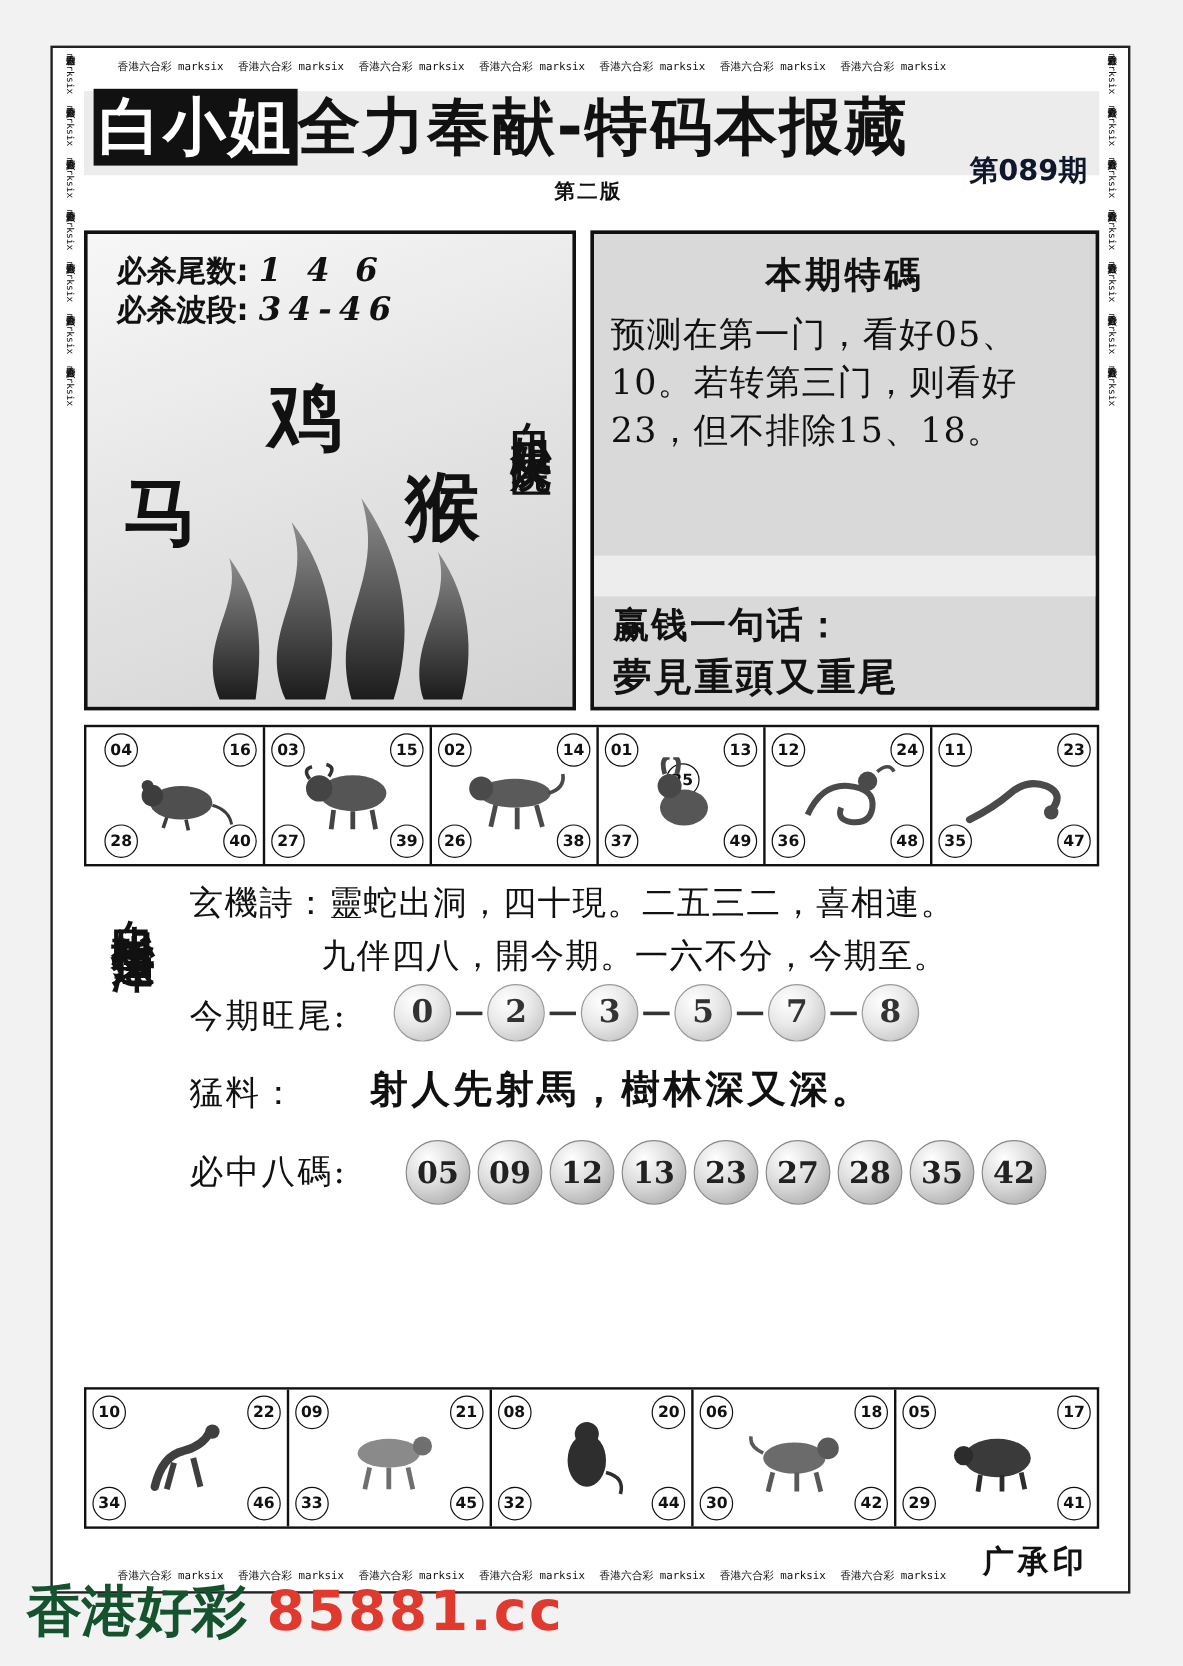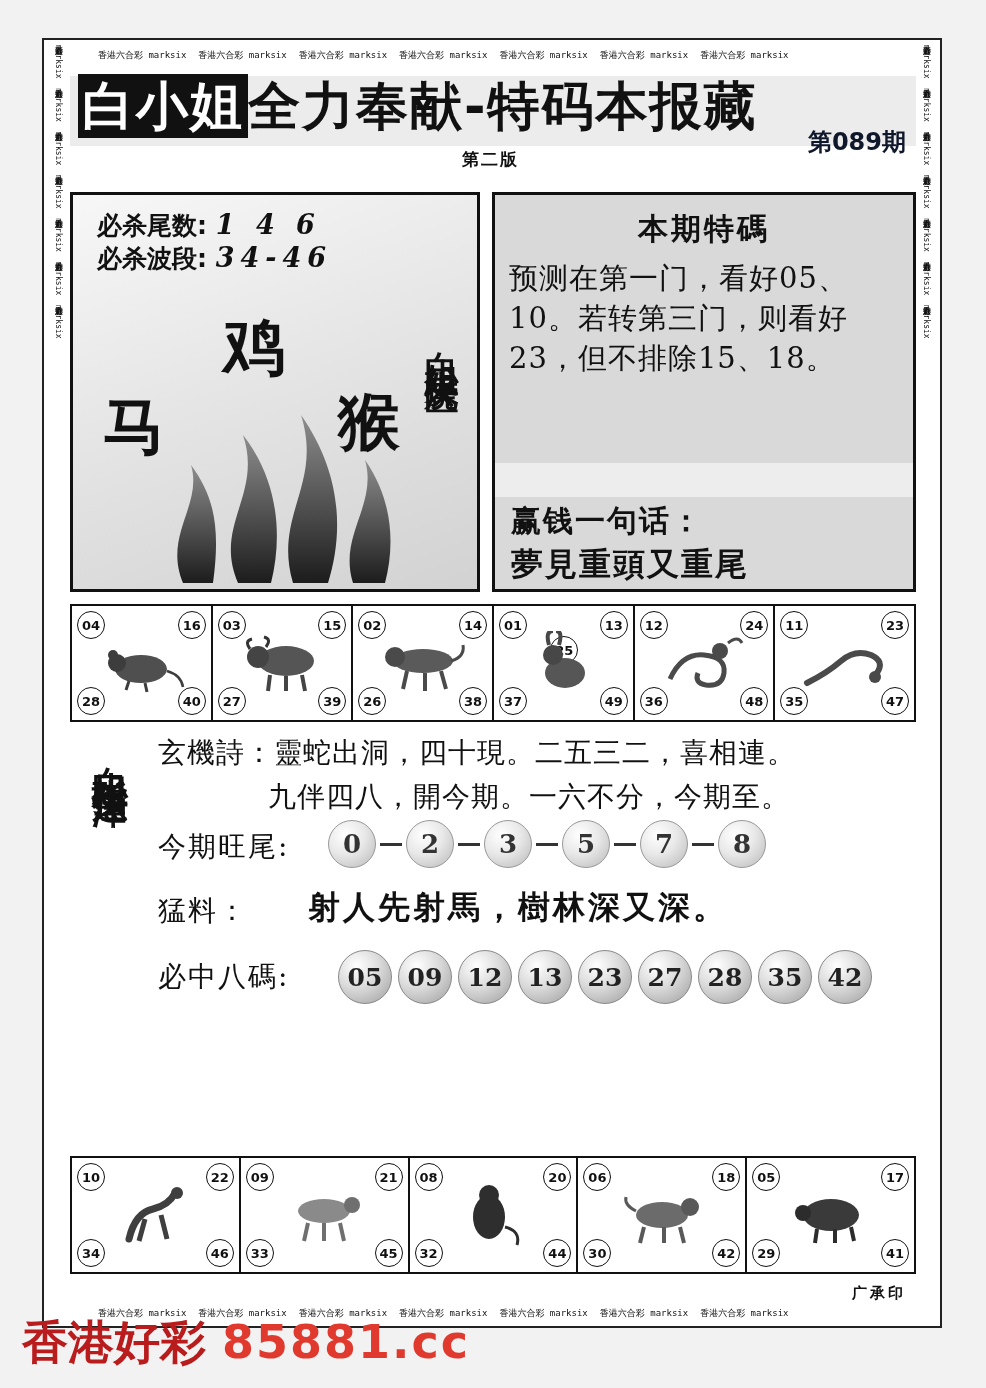--- a/index.html
+++ b/index.html
@@ -143,21 +143,21 @@
     font-size:32px;font-weight:bold;color:#111;letter-spacing:2px;
     font-family:"DejaVu Serif","Liberation Serif",serif;
   }
 
   
   .strip{
     position:absolute;left:0;width:846px;height:118px;
     border:2px solid #111;box-sizing:border-box;background:#fff;
     display:flex;
   }
-  .strip.top{top:536px;}
+  .strip.top{top:536px;padding-left:10px;}
   .strip.bottom{top:1088px;}
   .cell{
     flex:1;border-right:2px solid #111;position:relative;box-sizing:border-box;
     overflow:hidden;
   }
   .cell:last-child{border-right:none;}
   .num{
     position:absolute;width:26px;height:26px;border:1.5px solid #111;border-radius:50%;
     font-size:13px;font-weight:bold;color:#111;
     display:flex;align-items:center;justify-content:center;
@@ -224,30 +224,30 @@
     width:52px;height:52px;border-radius:50%;
     background:radial-gradient(circle at 34% 28%,#ffffff 0%,#dadada 45%,#9e9e9e 100%);
     border:1px solid #888;
     display:flex;align-items:center;justify-content:center;
     font-size:25px;color:#222;font-weight:bold;
     font-family:"DejaVu Serif","Liberation Serif",serif;
   }
 
   .seal{
     position:absolute;right:10px;top:1216px;
-    font-size:15px;font-weight:bold;color:#111;letter-spacing:3px;
+    font-size:26px;font-weight:bold;color:#111;letter-spacing:3px;
   }
 
   
   .footer-brand{
     position:absolute;left:22px;bottom:14px;
     font-size:46px;font-weight:bold;
     font-family:"DejaVu Sans","Liberation Sans",sans-serif;
   }
-  .fb-cn{color:#b91c1c;}
+  .fb-cn{color:#14532d;}
   .fb-num{color:#e03a2f;letter-spacing:2px;}
 </style>
 </head>
 <body>
 
 <div class="page">
 
   <div class="outer-frame">
 
     <div class="ticker top">

